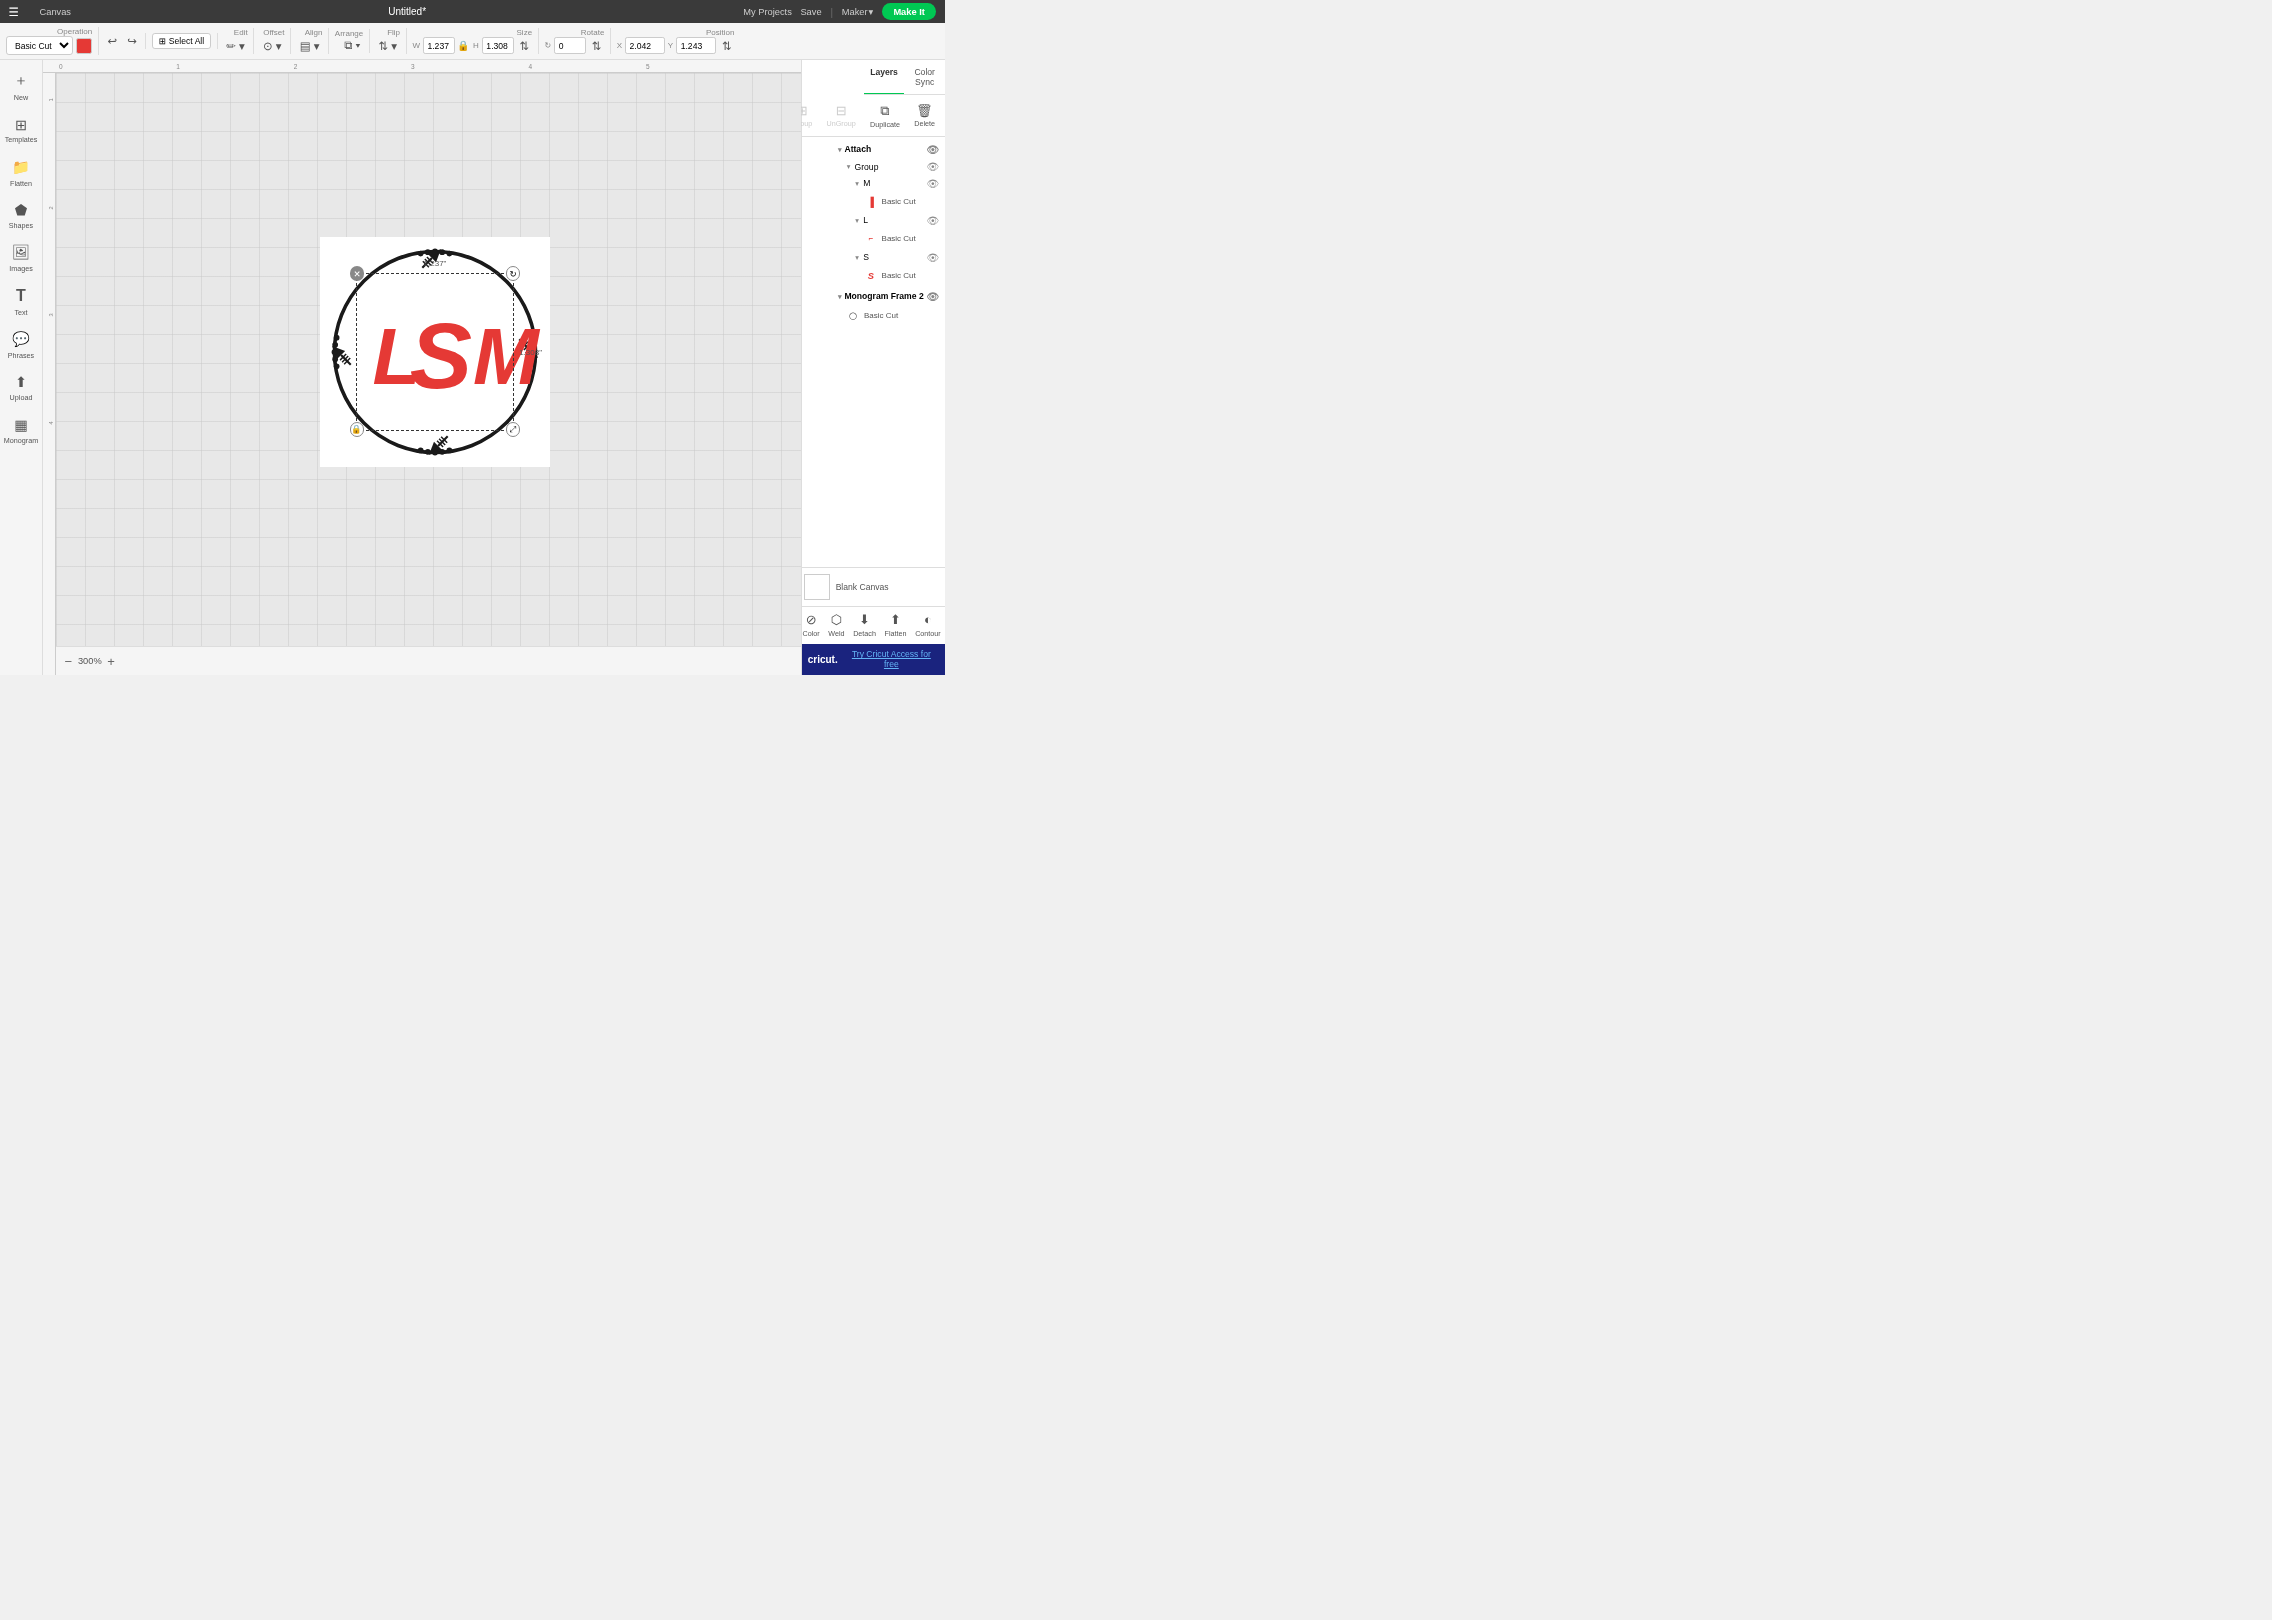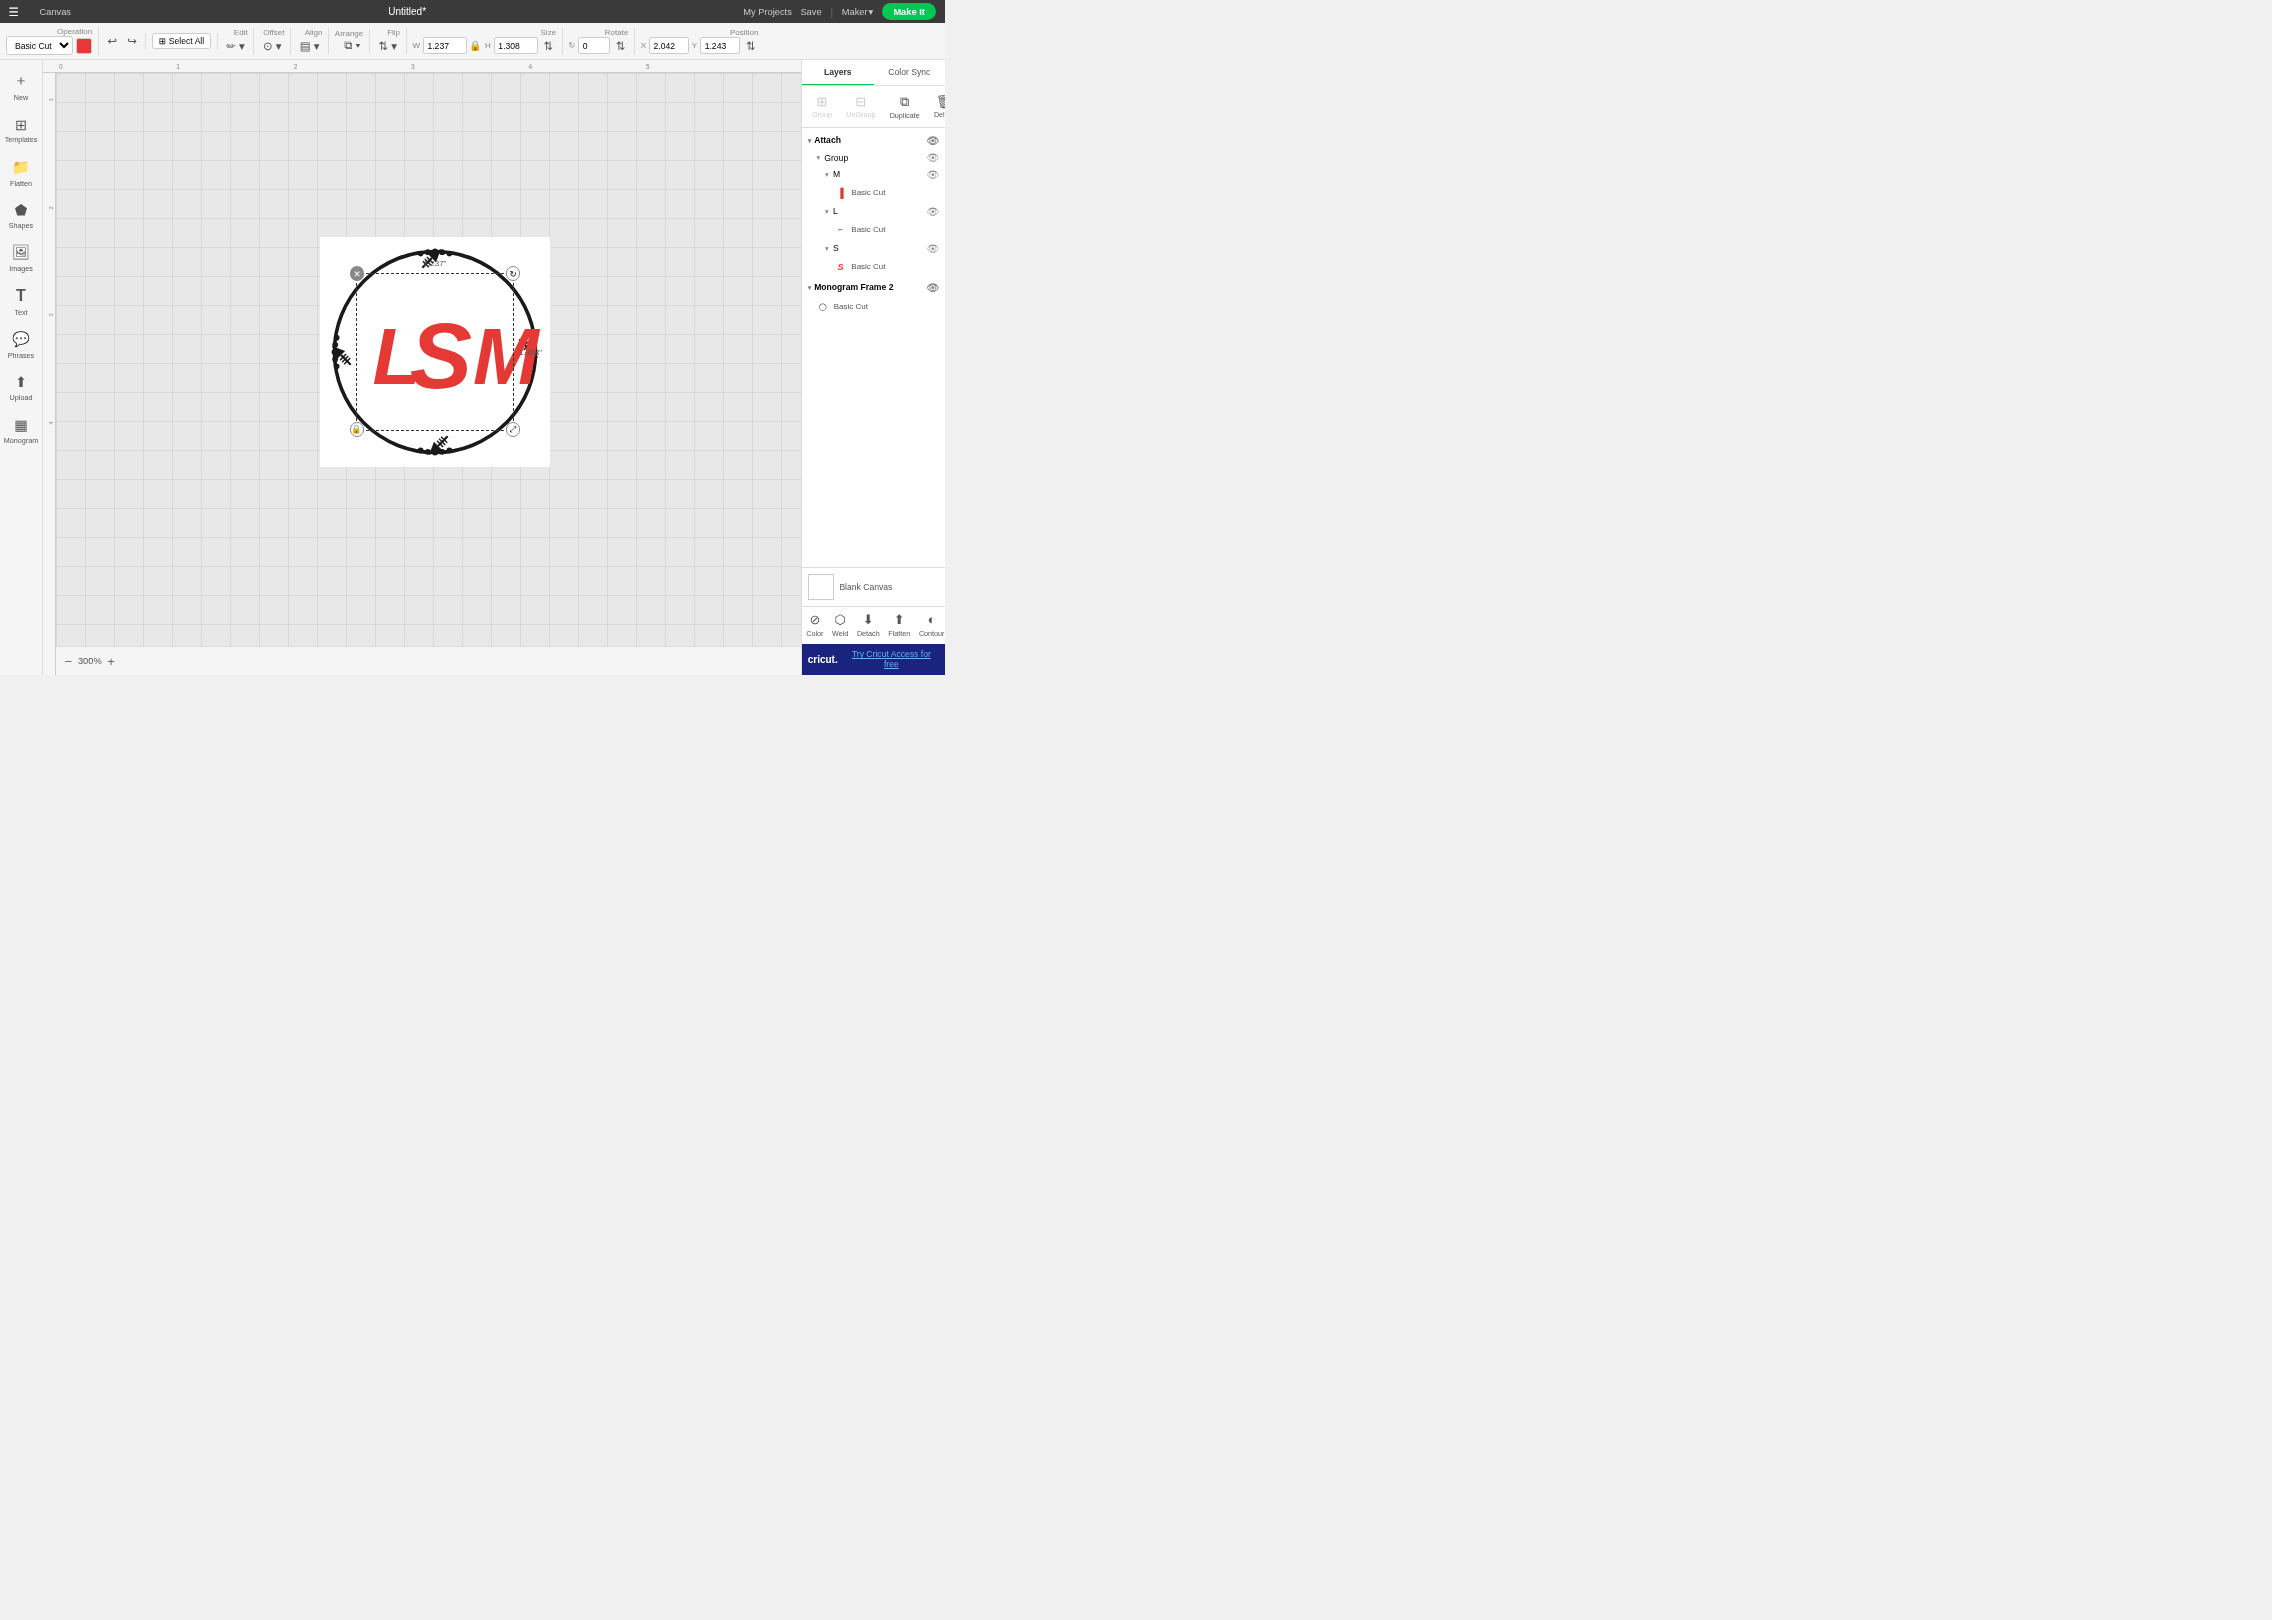--- a/index.html
+++ b/index.html
@@ -89,21 +89,21 @@
       border: 0.7px solid #ccc;
       border-radius: 2.9px;
       padding: 2.2px 5.7px;
       font-size: 8.6px;
       background: white;
       cursor: pointer;
     }
     .size-input-group { display: flex; align-items: center; gap: 2.9px; }
     .size-label { font-size: 8px; color: #888; }
     .size-input {
-      width: 44px;
+      width: 32px;
       border: 0.7px solid #ccc;
       border-radius: 2.2px;
       padding: 2.2px 3.6px;
       font-size: 8.6px;
     }
     .lock-icon { font-size: 10px; color: #888; }
     .rotate-input {
       width: 32px;
       border: 0.7px solid #ccc;
       border-radius: 2.2px;
@@ -258,20 +258,21 @@
     .zoom-btn { font-size: 13px; color: #666; cursor: pointer; background: none; border: none; }
     .zoom-level { font-size: 9.3px; color: #555; }
 
     
     .right-panel {
       width: 144px;
       background: white;
       border-left: 0.7px solid #ddd;
       display: flex;
       flex-direction: column;
+      align-items: flex-end;
     }
     .panel-tabs {
       display: flex;
       border-bottom: 0.7px solid #ddd;
     }
     .panel-tab {
       flex: 1;
       text-align: center;
       padding: 7.2px 2.9px;
       font-size: 8.6px;

